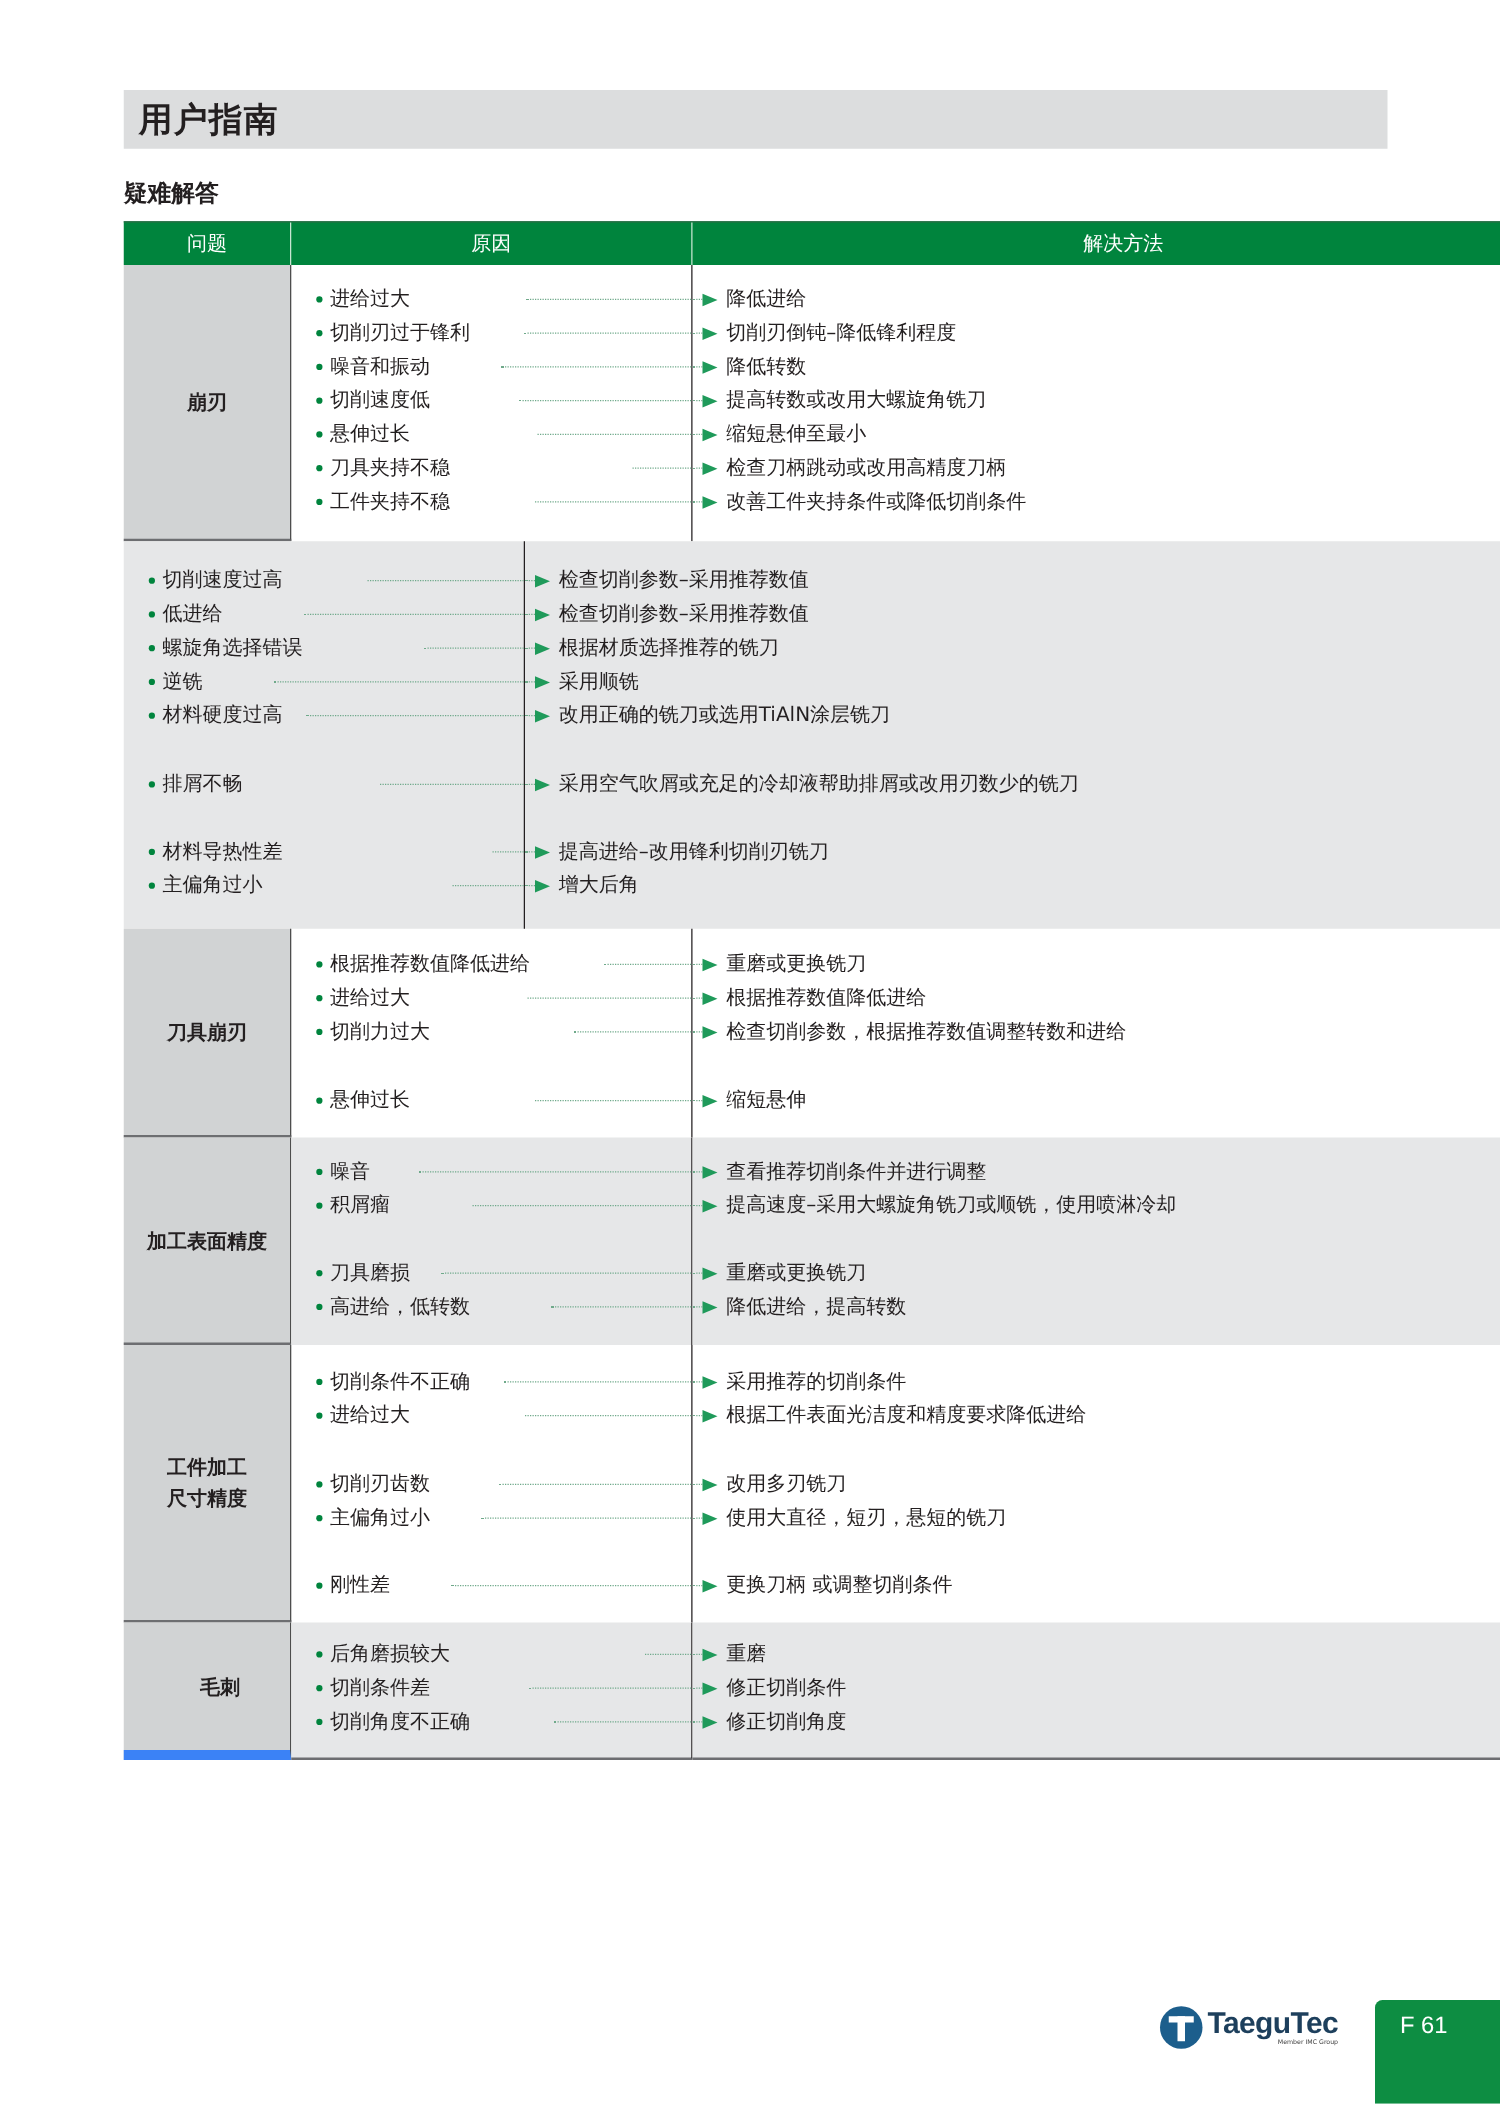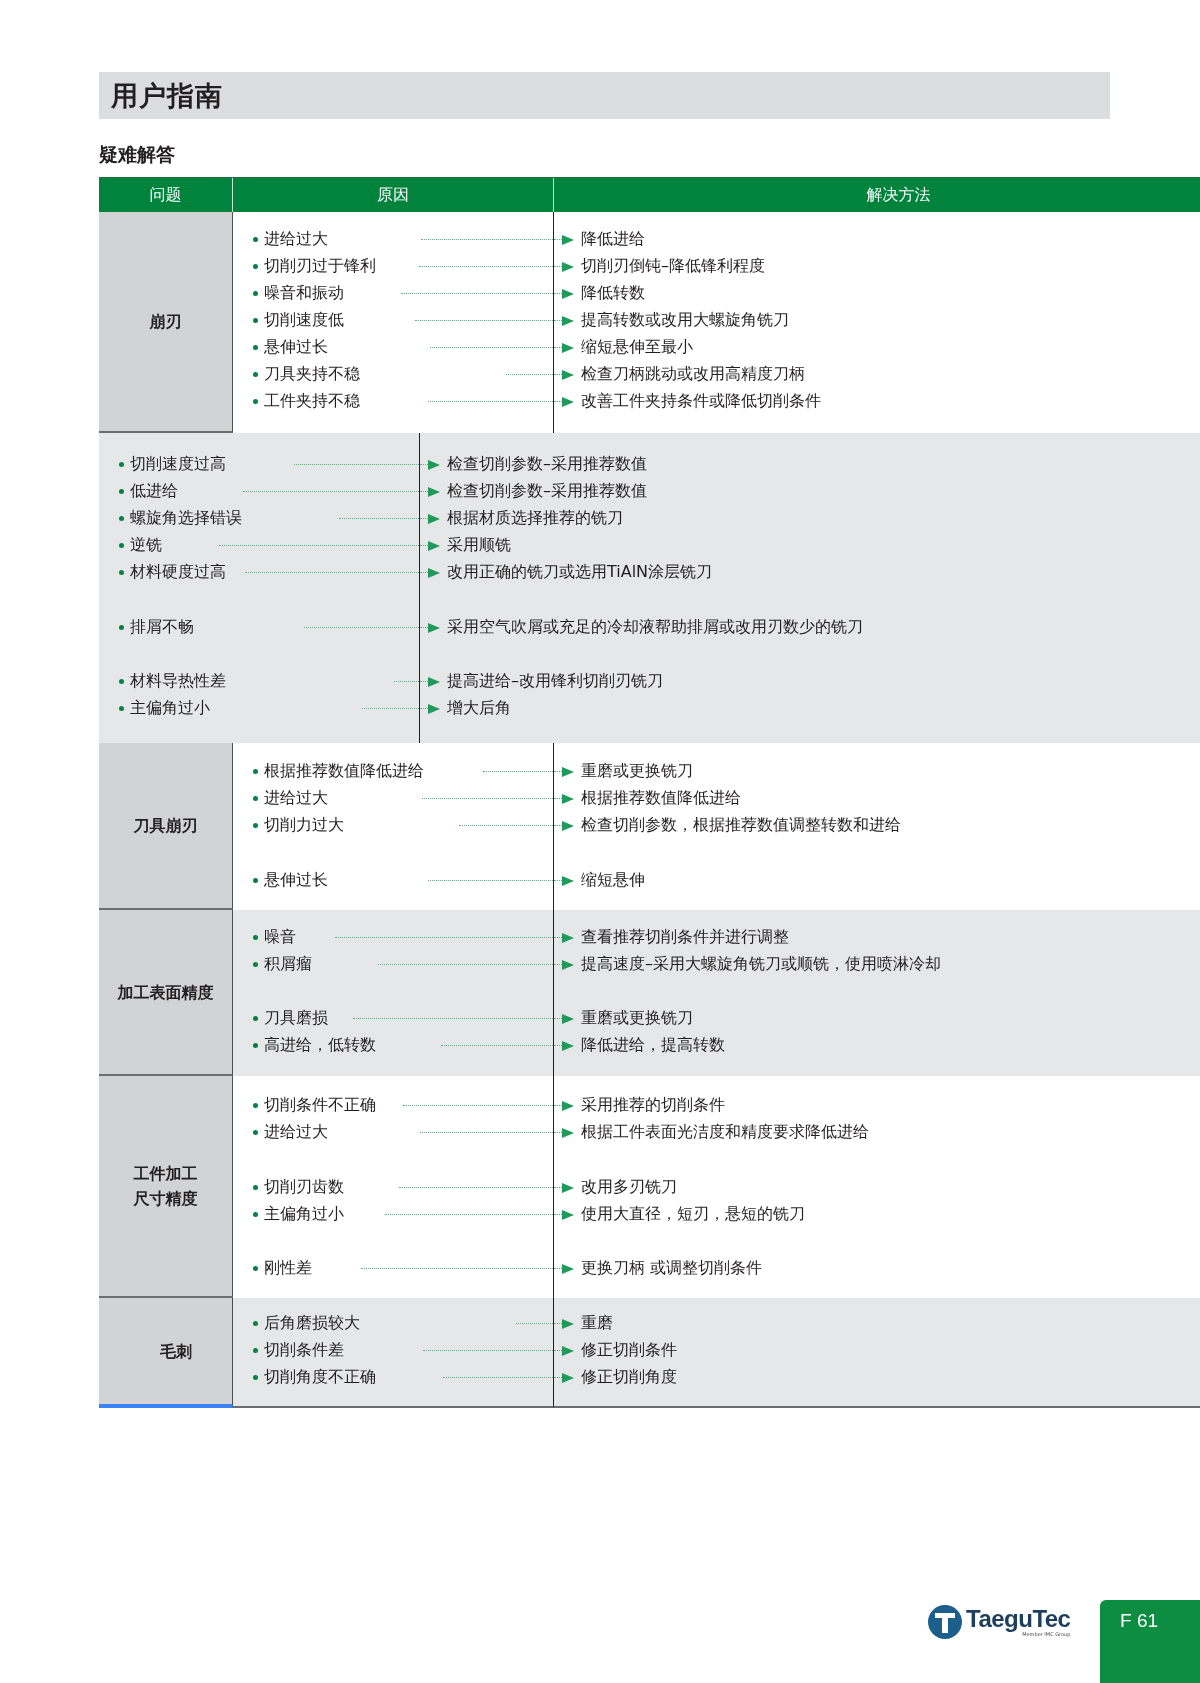--- a/index.html
+++ b/index.html
@@ -14,21 +14,21 @@
   .table { position: absolute; left: 99px; top: 177px; width: 1144px; }
   .thead { display: flex; height: 35px; background: #00843d; color: #ffffff; border-top: 1px solid #2e6b45; }
   .thead div { display: flex; align-items: center; justify-content: center; font-size: 16px; }
   .th-problem { width: 134px; border-right: 1px solid #c8e6d2; }
   .th-cause { width: 321px; border-right: 1px solid #c8e6d2; }
   .th-solution { flex: 1; }
 
   .group { display: flex; position: relative; border-right: 2px solid #6fb894; }
   .group.shaded .cause-col, .group.shaded .solution-col { background: #e6e7e8; }
   .problem-col { width: 134px; background: #d1d3d4; border-right: 1px solid #4d4d4d; border-bottom: 2px solid #6d6e71; display: flex; align-items: center; justify-content: center; text-align: center; font-size: 16px; font-weight: bold; line-height: 25px; white-space: pre-line; }
-  .group:last-child .problem-col { border-bottom: 4px solid #3b82f6; padding-left: 21px; }
+  .group:last-child .problem-col { border-bottom: 8px solid #3b82f6; padding-left: 21px; }
   .cause-col { width: 321px; border-right: 1px solid #231f20; position: relative; }
   .solution-col { flex: 1; position: relative; }
   .group:last-child .cause-col, .group:last-child .solution-col { border-bottom: 2px solid #6d6e71; }
 
   .line { position: absolute; height: 27px; display: flex; align-items: center; font-size: 16px; white-space: nowrap; }
   .cause-line { left: 0; right: 0; padding-left: 20px; }
   .bullet { width: 5px; height: 5px; border-radius: 50%; background: #00843d; margin-right: 6px; flex: none; }
   .leader { position: absolute; right: 0; top: 13px; height: 0; border-top: 1px dotted #6fa98a; }
   .sol-line { left: 0; right: 0; padding-left: 8px; }
   .sol-lead { position: absolute; left: 0; top: 13px; width: 8px; border-top: 1px dotted #6fa98a; }

